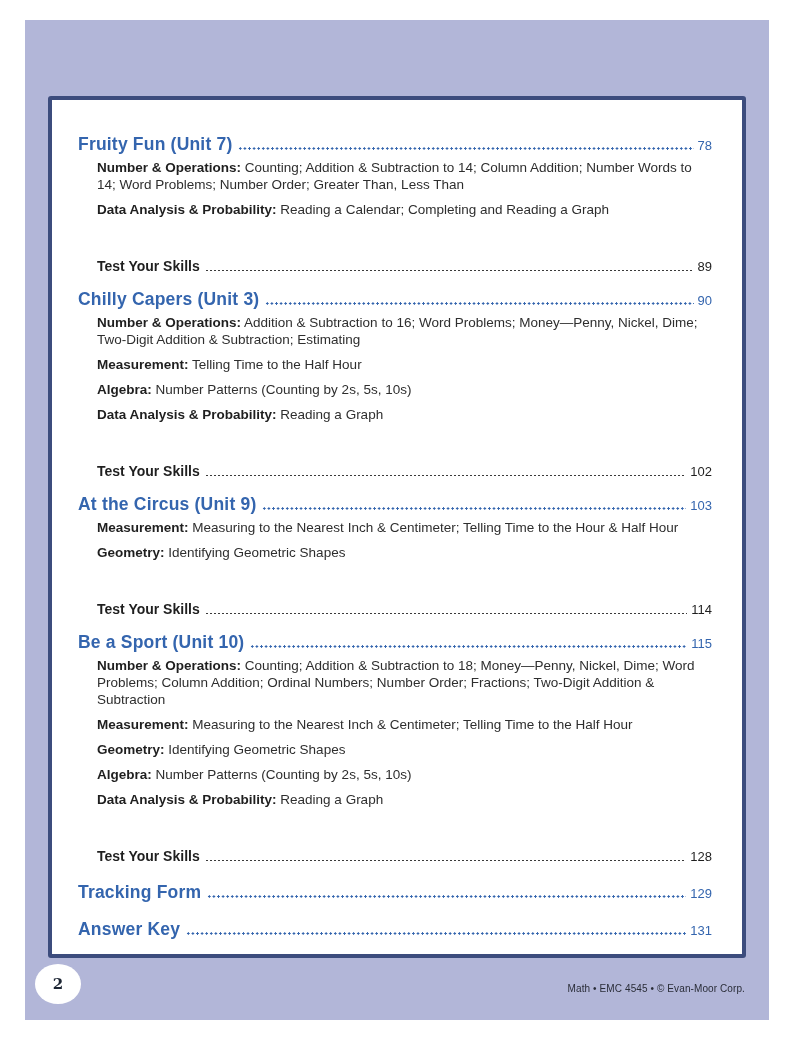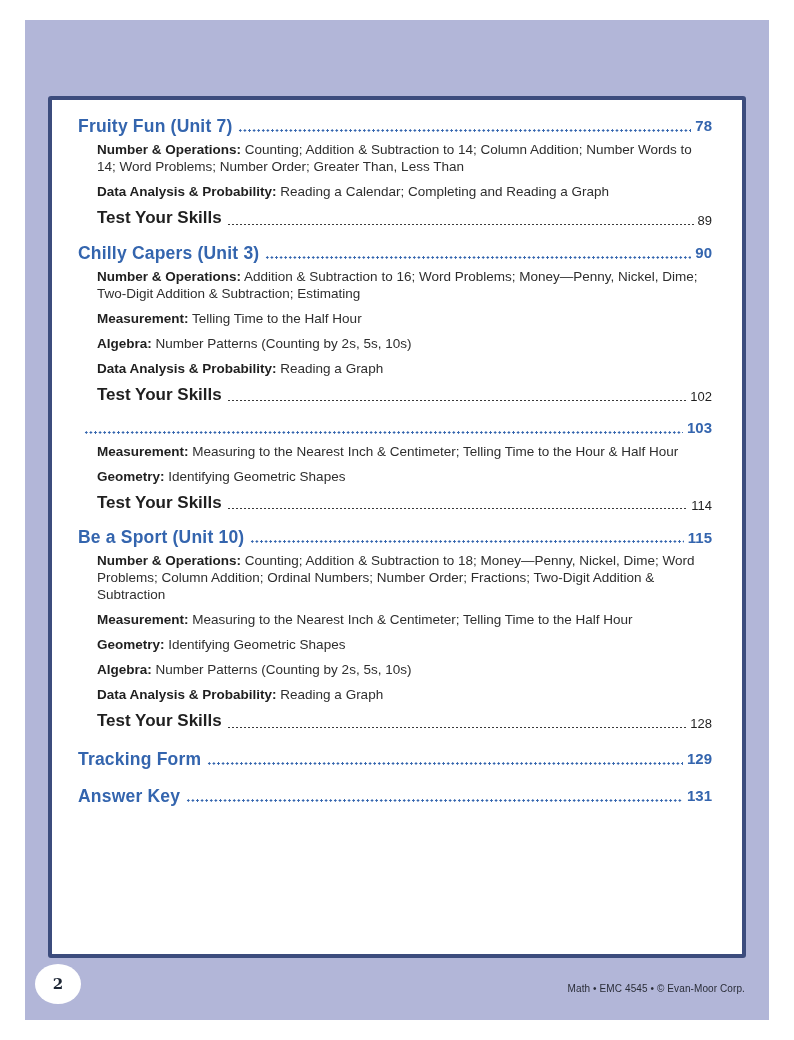--- a/index.html
+++ b/index.html
@@ -8,50 +8,50 @@
     font-family:"Liberation Sans",sans-serif;overflow:hidden;
   }
   .lavender{
     position:absolute;left:25px;right:25px;top:20px;bottom:20px;
     background:var(--page-bg,#b2b6d8);
   }
   .content-box{
     position:absolute;left:23px;right:23px;top:76px;bottom:62px;
     background:#ffffff;border:4px solid var(--border-navy,#3c4c7d);
     border-radius:3px;box-sizing:border-box;
-    padding:16px 30px 0 26px;overflow:hidden;
+    padding:34px 30px 0 26px;overflow:hidden;
   }
   .trow{display:flex;align-items:flex-end;}
   .ttitle{
     font-size:17.5px;font-weight:bold;color:var(--heading-blue,#3465ae);
     letter-spacing:.2px;line-height:1.15;white-space:nowrap;
   }
   .tpage{
-    font-size:15px;font-weight:bold;color:var(--heading-blue,#3465ae);line-height:1.25;
+    font-size:13px;font-weight:normal;color:var(--heading-blue,#3465ae);line-height:1.25;
   }
   .leader{flex:1;height:3px;background-repeat:repeat-x;background-position:left bottom;}
   .leader.blue{
     margin:0 4px 4px 6px;
     background-image:radial-gradient(circle,var(--heading-blue,#3465ae) 1.05px,rgba(0,0,0,0) 1.35px);
     background-size:4.6px 3px;
   }
   .leader.dark{
     margin:0 4px 3px 5px;
     background-image:radial-gradient(circle,#3a3a3a .8px,rgba(0,0,0,0) 1.05px);
     background-size:4px 3px;
   }
   .unit{margin-bottom:14px;}
   .unit .head{margin-bottom:5px;}
   .entry{
     margin:4px 0 8px;margin-left:19px;max-width:604px;
     font-size:13.5px;line-height:1.26;color:var(--text-body,#2e2e2e);
   }
   .entry .cat{color:var(--text-dark,#1f1f1f);}
   .tys{margin-left:19px;margin-top:2px;}
-  .tys-label{font-size:17px;font-weight:bold;color:var(--text-dark,#1f1f1f);line-height:1.2;white-space:nowrap;}
+  .tys-label{font-size:14px;font-weight:bold;color:var(--text-dark,#1f1f1f);line-height:1.2;white-space:nowrap;margin-top:32px;}
   .tys-page{font-size:13px;color:var(--text-dark,#1f1f1f);line-height:1.2;}
   .extra{margin-top:17px;}
   .page-badge{
     position:absolute;left:10px;bottom:16px;width:46px;height:40px;
     background:#ffffff;border-radius:50%;
     display:flex;align-items:center;justify-content:center;
   }
   .page-badge span{
     font-family:"DejaVu Serif","Liberation Serif",serif;
     font-weight:bold;font-size:15px;color:#1c2533;
@@ -114,20 +114,21 @@
         </p>
         <div class="trow tys">
           <span class="tys-label">Test Your Skills</span>
           <span class="leader dark"></span>
           <span class="tys-page">102</span>
         </div>
       </section>
 
       <section class="unit">
         <div class="trow head">
+          <span class="ttitle">At the Circus (Unit 9)</span>
           <span class="leader blue"></span>
           <span class="tpage">103</span>
         </div>
         <p class="entry">
           <strong class="cat">Measurement:</strong>
           <span>Measuring to the Nearest Inch &amp; Centimeter; Telling Time to the Hour &amp; Half Hour</span>
         </p>
         <p class="entry">
           <strong class="cat">Geometry:</strong>
           <span>Identifying Geometric Shapes</span>

